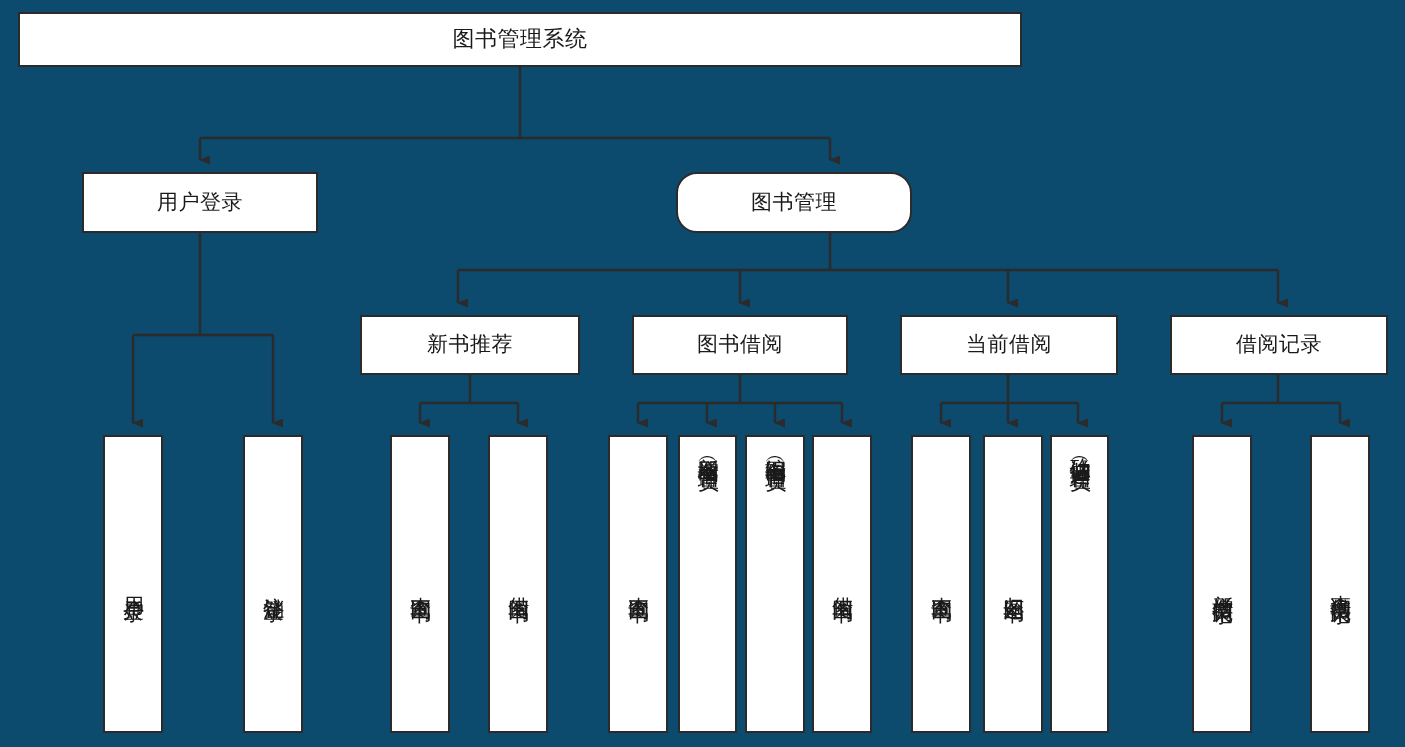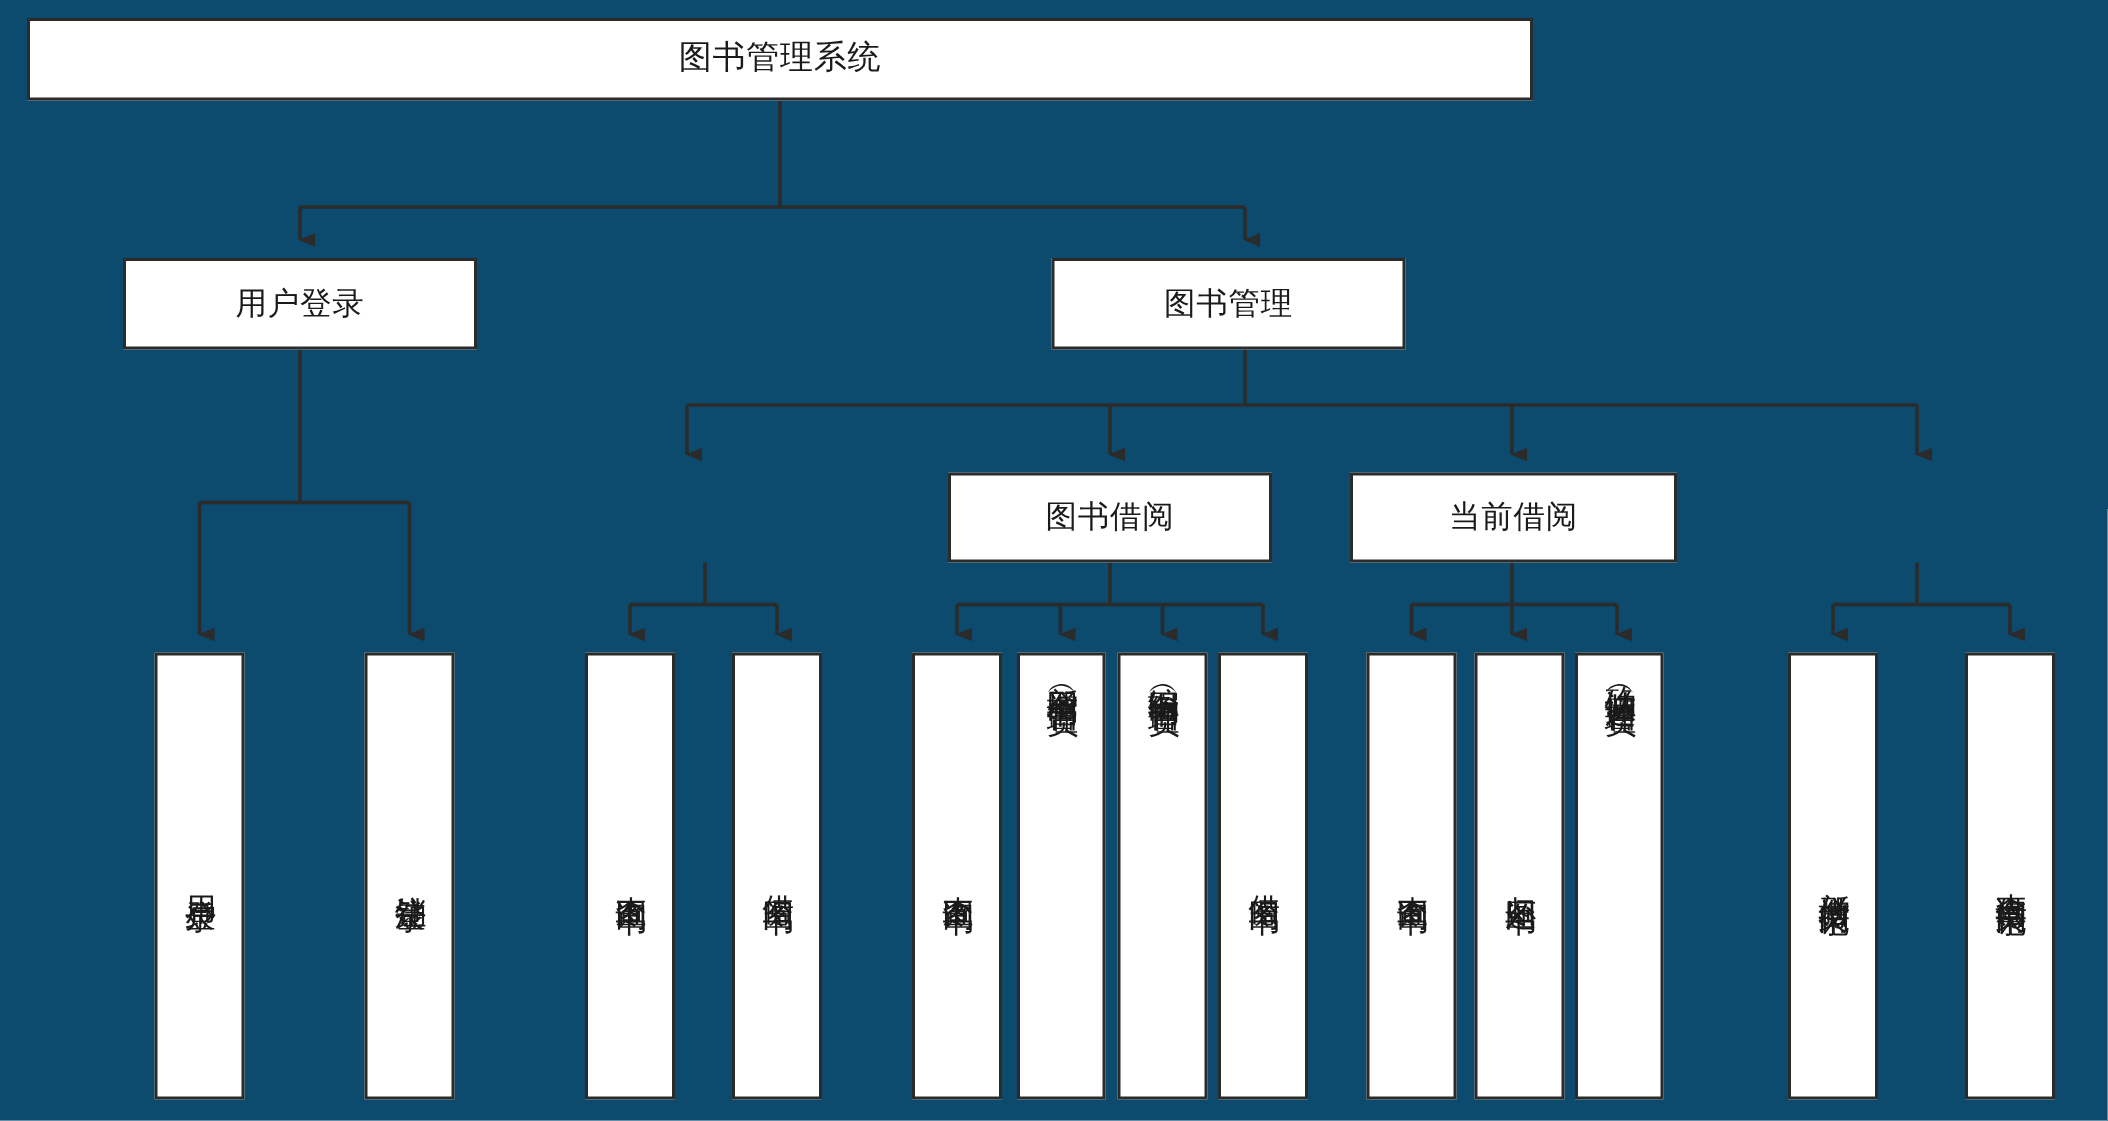--- a/index.html
+++ b/index.html
@@ -114,24 +114,26 @@
       <path d="M1278,375 L1278,403"></path>
       <path d="M1222,403 L1340,403"></path>
       <path d="M1222,403 L1222,423" marker-end="url(#arrow)"></path>
       <path d="M1340,403 L1340,423" marker-end="url(#arrow)"></path>
     </g>
   </svg>
 
   <div class="node h root" style="left:18px; top:12px; width:1004px; height:55px;">图书管理系统</div>
 
   <div class="node h" style="left:82px; top:172px; width:236px; height:61px;">用户登录</div>
-  <div class="node h" style="left:701px; top:172px; width:236px; height:61px;">图书管理</div>
+  <div class="node h" style="left:676px; top:172px; width:236px; height:61px;border-radius:21px;">图书管理</div>
 
+  <div class="node h" style="left:360px; top:315px; width:220px; height:60px;">新书推荐</div>
   <div class="node h" style="left:632px; top:315px; width:216px; height:60px;">图书借阅</div>
   <div class="node h" style="left:900px; top:315px; width:218px; height:60px;">当前借阅</div>
+  <div class="node h" style="left:1170px; top:315px; width:218px; height:60px;">借阅记录</div>
 
   <div class="node v" style="left:103px; top:435px; width:60px; height:298px;">
     <span class="vtext mid">用户登录</span>
   </div>
   <div class="node v" style="left:243px; top:435px; width:60px; height:298px;">
     <span class="vtext mid">注销登录</span>
   </div>
 
   <div class="node v" style="left:390px; top:435px; width:60px; height:298px;">
     <span class="vtext mid">查询图书</span>

